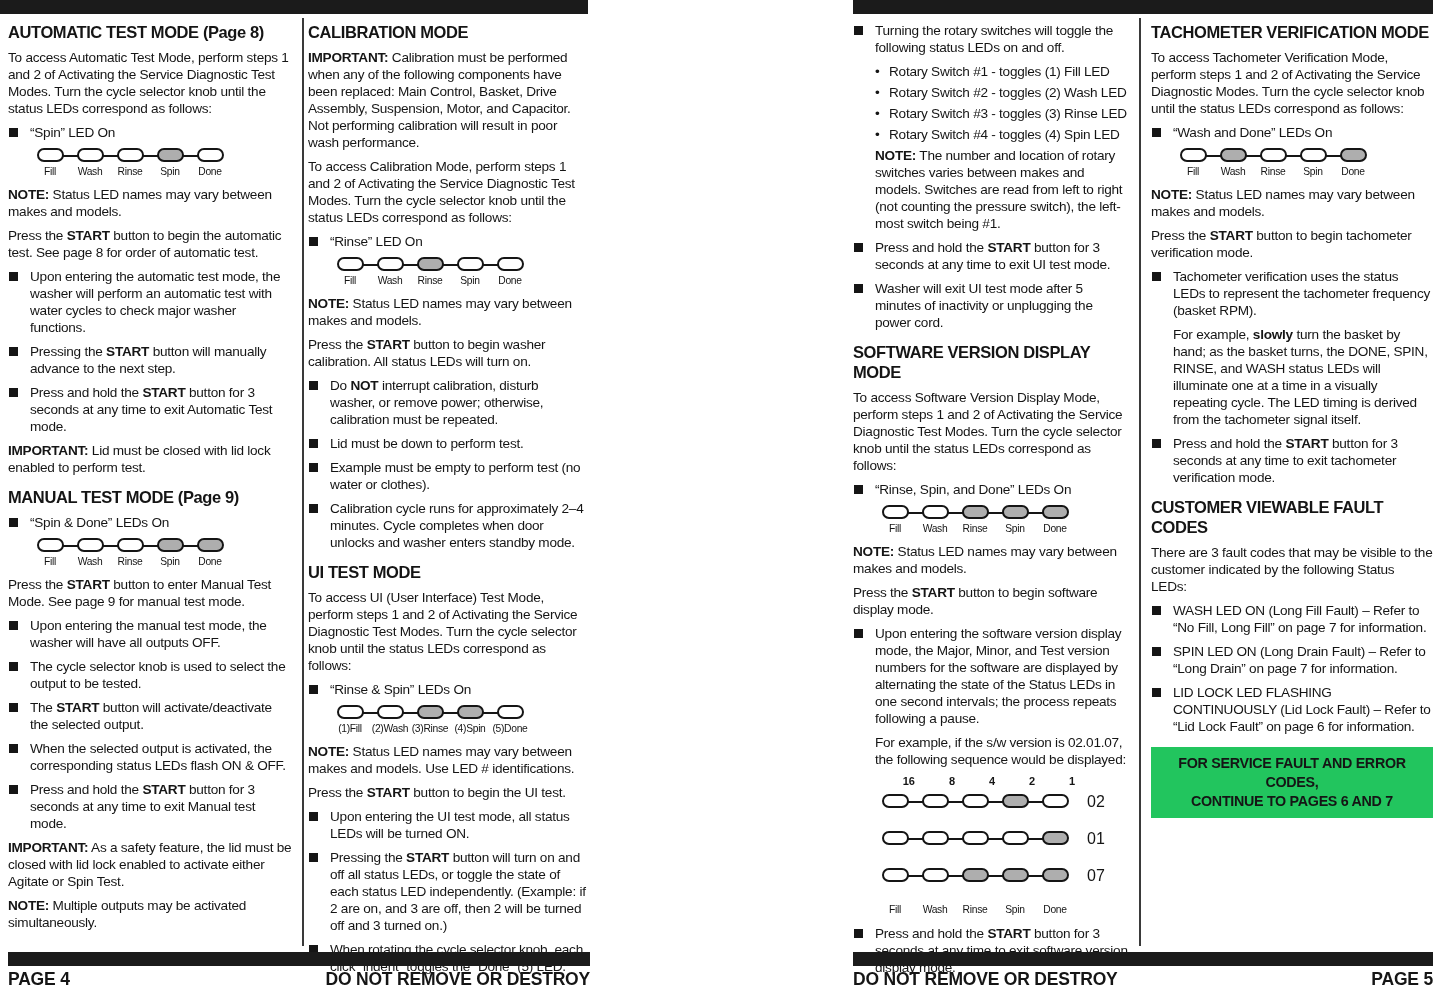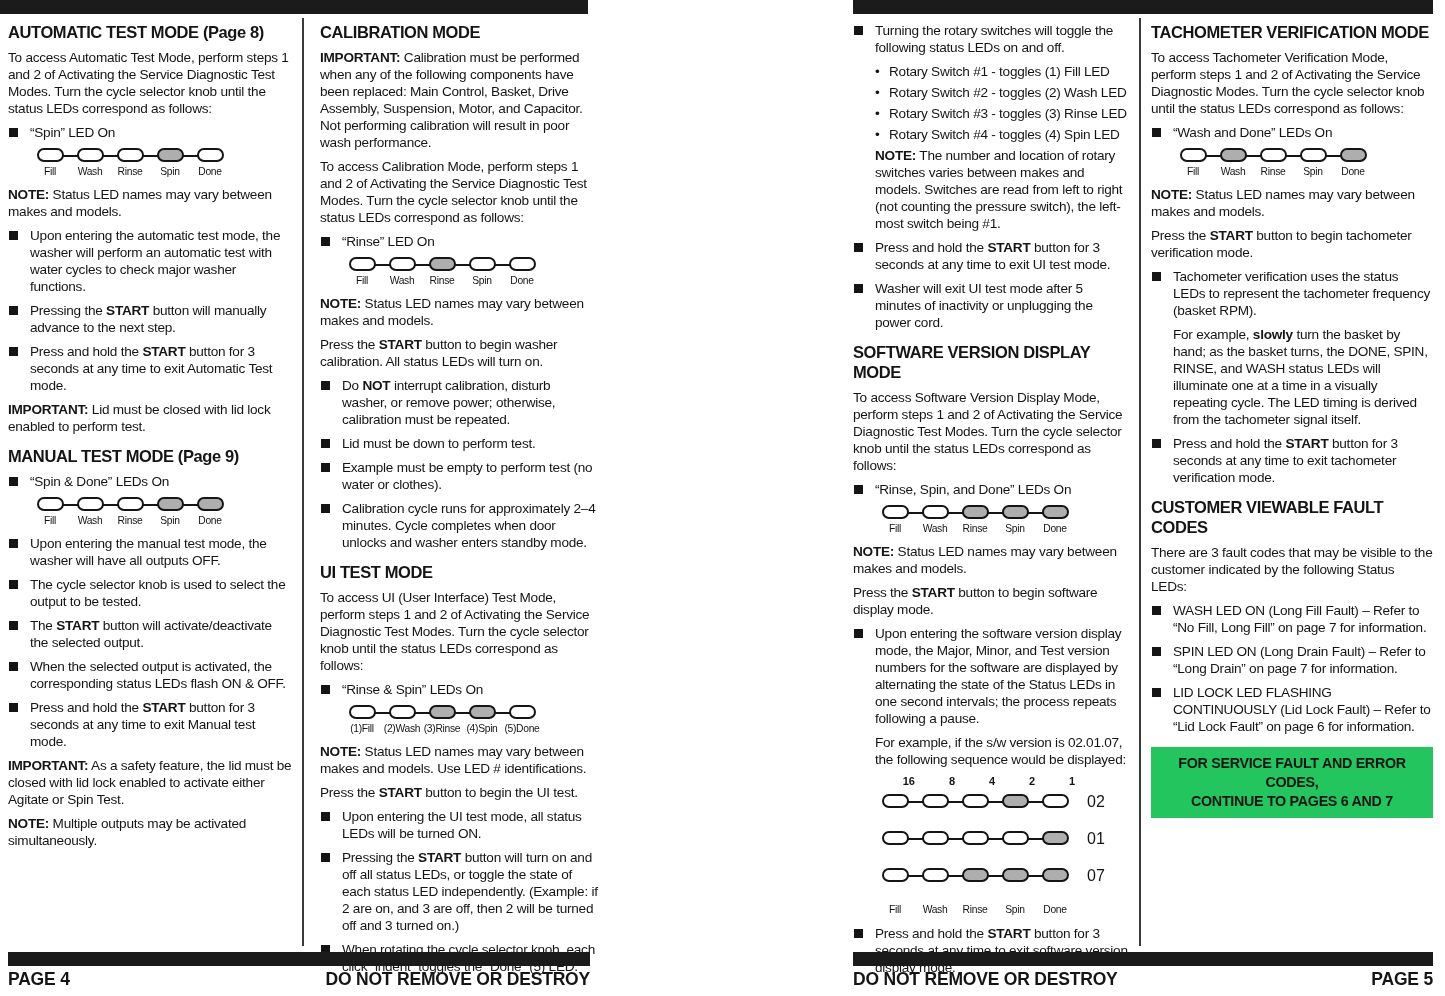--- a/index.html
+++ b/index.html
@@ -80,20 +80,21 @@
       </div>
       <div class="led-labels">
         <span class="led-label">Fill</span>
         <span class="led-label">Wash</span>
         <span class="led-label">Rinse</span>
         <span class="led-label">Spin</span>
         <span class="led-label">Done</span>
       </div>
     </div>
     <div class="p"><b>NOTE:</b> Status LED names may vary between makes and models.</div>
+    <div class="p">Press the <b>START</b> button to begin the automatic test. See page 8 for order of automatic test.</div>
     <div class="bullet">
       <span class="bmark"></span>
       <span class="btext">Upon entering the automatic test mode, the washer will perform an automatic test with water cycles to check major washer functions.</span>
     </div>
     <div class="bullet">
       <span class="bmark"></span>
       <span class="btext">Pressing the <b>START</b> button will manually advance to the next step.</span>
     </div>
     <div class="bullet">
       <span class="bmark"></span>
@@ -125,20 +126,21 @@
         </span>
       </div>
       <div class="led-labels">
         <span class="led-label">Fill</span>
         <span class="led-label">Wash</span>
         <span class="led-label">Rinse</span>
         <span class="led-label">Spin</span>
         <span class="led-label">Done</span>
       </div>
     </div>
+    <div class="p">Press the <b>START</b> button to enter Manual Test Mode. See page 9 for manual test mode.</div>
     <div class="bullet">
       <span class="bmark"></span>
       <span class="btext">Upon entering the manual test mode, the washer will have all outputs OFF.</span>
     </div>
     <div class="bullet">
       <span class="bmark"></span>
       <span class="btext">The cycle selector knob is used to select the output to be tested.</span>
     </div>
     <div class="bullet">
       <span class="bmark"></span>
@@ -148,21 +150,21 @@
       <span class="bmark"></span>
       <span class="btext">When the selected output is activated, the corresponding status LEDs flash ON &amp; OFF.</span>
     </div>
     <div class="bullet">
       <span class="bmark"></span>
       <span class="btext">Press and hold the <b>START</b> button for 3 seconds at any time to exit Manual test mode.</span>
     </div>
     <div class="p"><b>IMPORTANT:</b> As a safety feature, the lid must be closed with lid lock enabled to activate either Agitate or Spin Test.</div>
     <div class="p"><b>NOTE:</b> Multiple outputs may be activated simultaneously.</div>
   </div>
-<div class="column" style="left:320px;width:278px;">
+<div class="column" style="left:308px;width:278px;">
     <div class="h">CALIBRATION MODE</div>
     <div class="p"><b>IMPORTANT:</b> Calibration must be performed when any of the following components have been replaced: Main Control, Basket, Drive Assembly, Suspension, Motor, and Capacitor. Not performing calibration will result in poor wash performance.</div>
     <div class="p">To access Calibration Mode, perform steps 1 and 2 of Activating the Service Diagnostic Test Modes. Turn the cycle selector knob until the status LEDs correspond as follows:</div>
     <div class="bullet">
       <span class="bmark"></span>
       <span class="btext">“Rinse” LED On</span>
     </div>
     <div class="led-wrap">
       <div class="led-track">
         <span class="led-line"></span>

